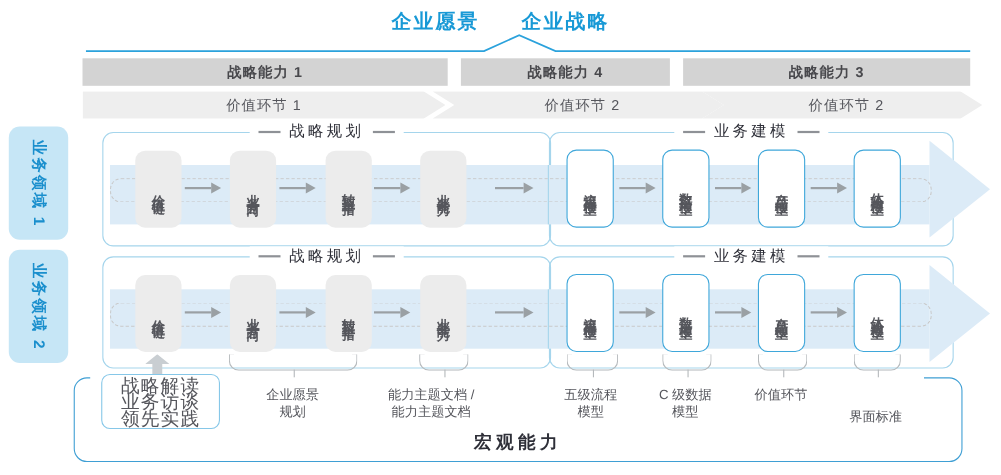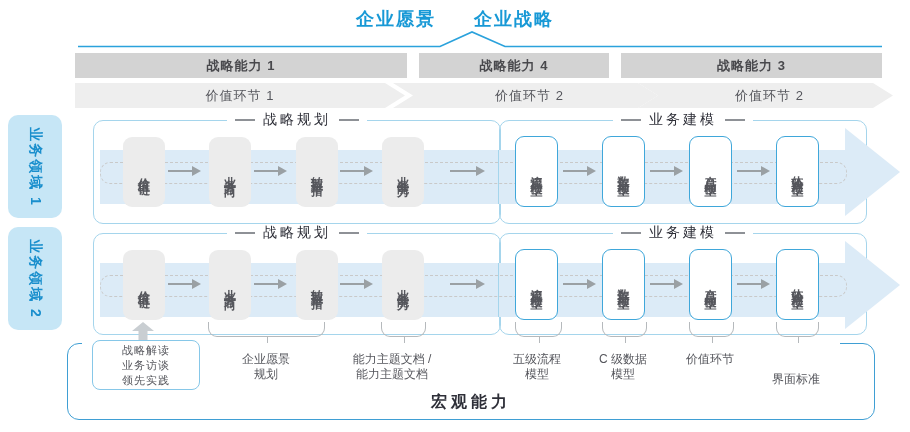--- a/index.html
+++ b/index.html
@@ -41,21 +41,21 @@
   .brace{height:14px;border-left:1px solid var(--brace);border-right:1px solid var(--brace);
          border-bottom:1px solid var(--brace);border-radius:0 0 9px 9px;}
   .brace::after{content:'';position:absolute;left:50%;bottom:-7px;width:1px;height:7px;background:var(--brace);}
   .note{transform:translateX(-50%);font-size:12px;color:var(--text_gray);line-height:15px;
         text-align:center;white-space:nowrap;}
   .tool-panel{border:1.5px solid var(--border_strong);border-radius:12px;}
   .tool-title{left:0;right:0;bottom:6px;text-align:center;font-size:16px;font-weight:bold;
               color:var(--text_head);letter-spacing:4px;}
   .practice-box{width:106px;height:48px;background:#fff;border:1px solid var(--practice_border);
         border-radius:8px;display:flex;flex-direction:column;align-items:center;justify-content:center;
-        font-size:11px;color:var(--text_gray);line-height:15px;letter-spacing:1px;}
+        font-size:17px;color:var(--text_gray);line-height:15px;letter-spacing:1px;}
 </style>
 </head>
 <body>
 
 <div id="canvas">
 
   <div class="abs titlebar">
     <span>企业愿景</span>
     <span>企业战略</span>
   </div>

